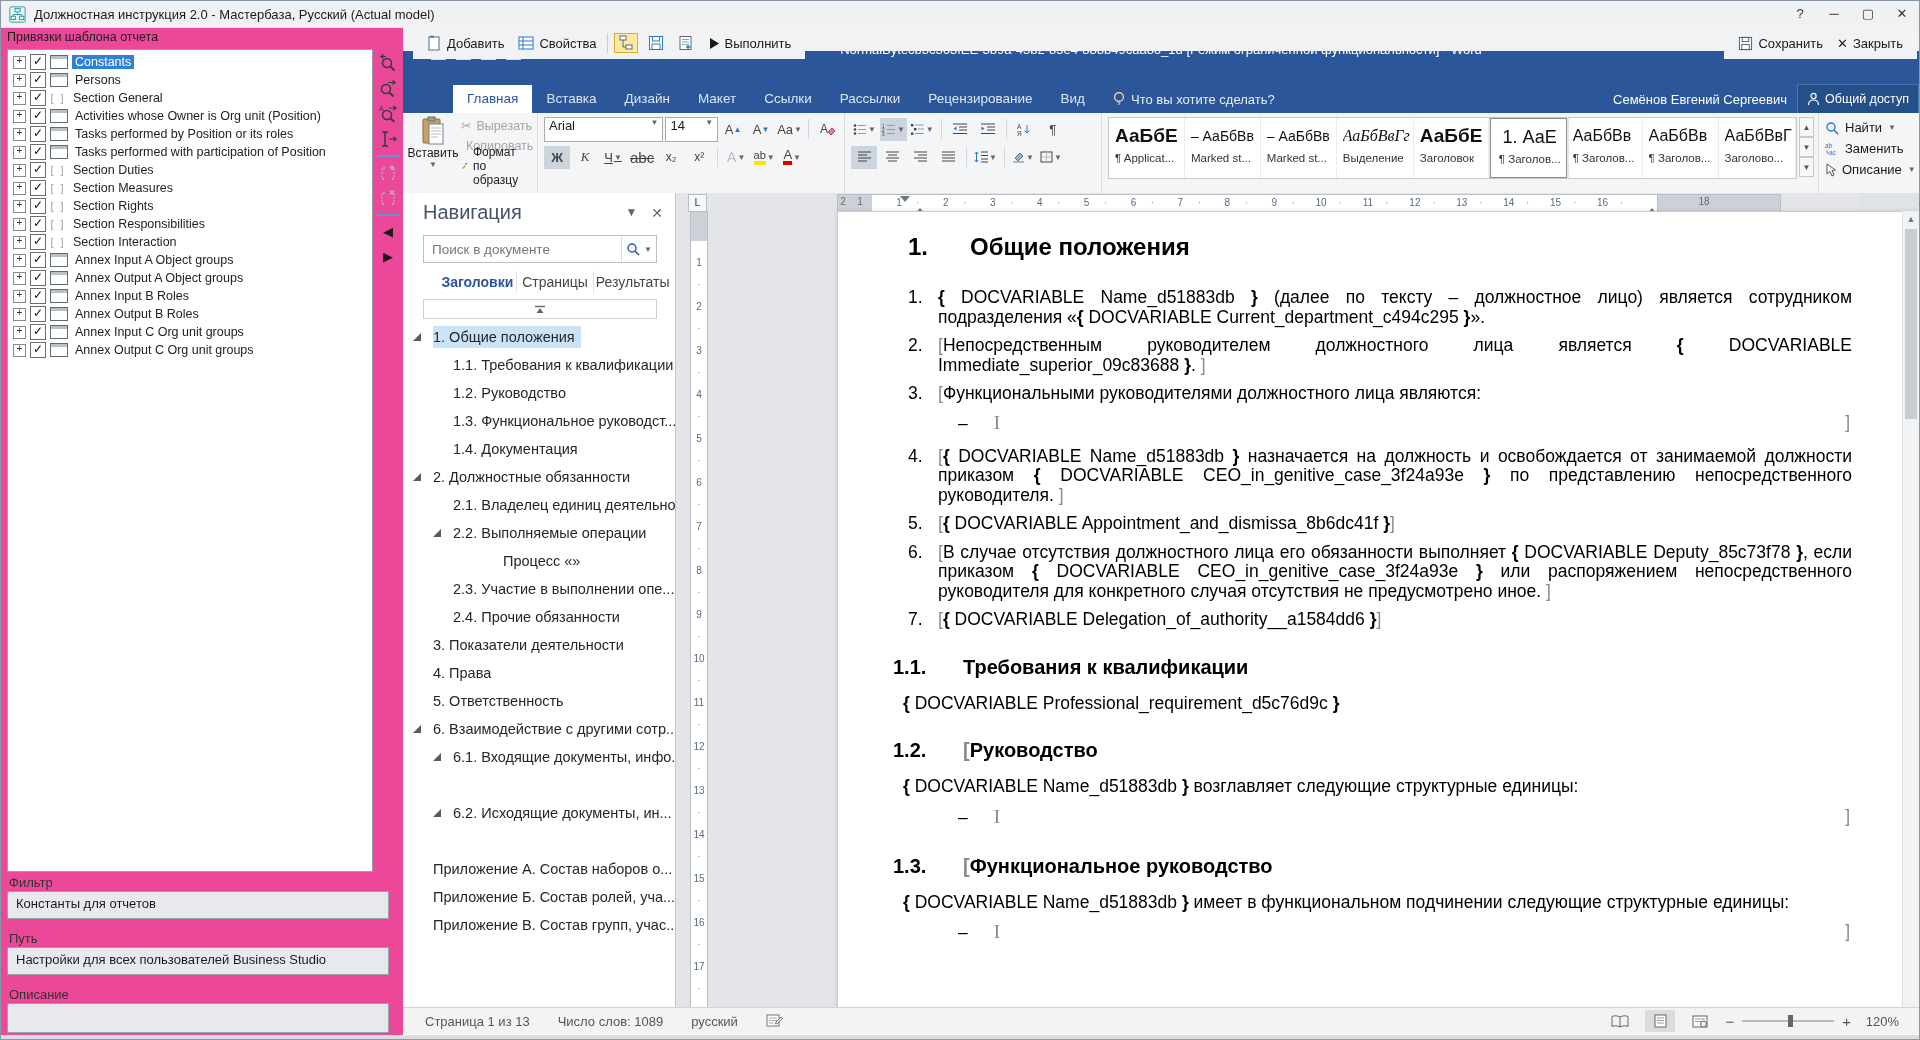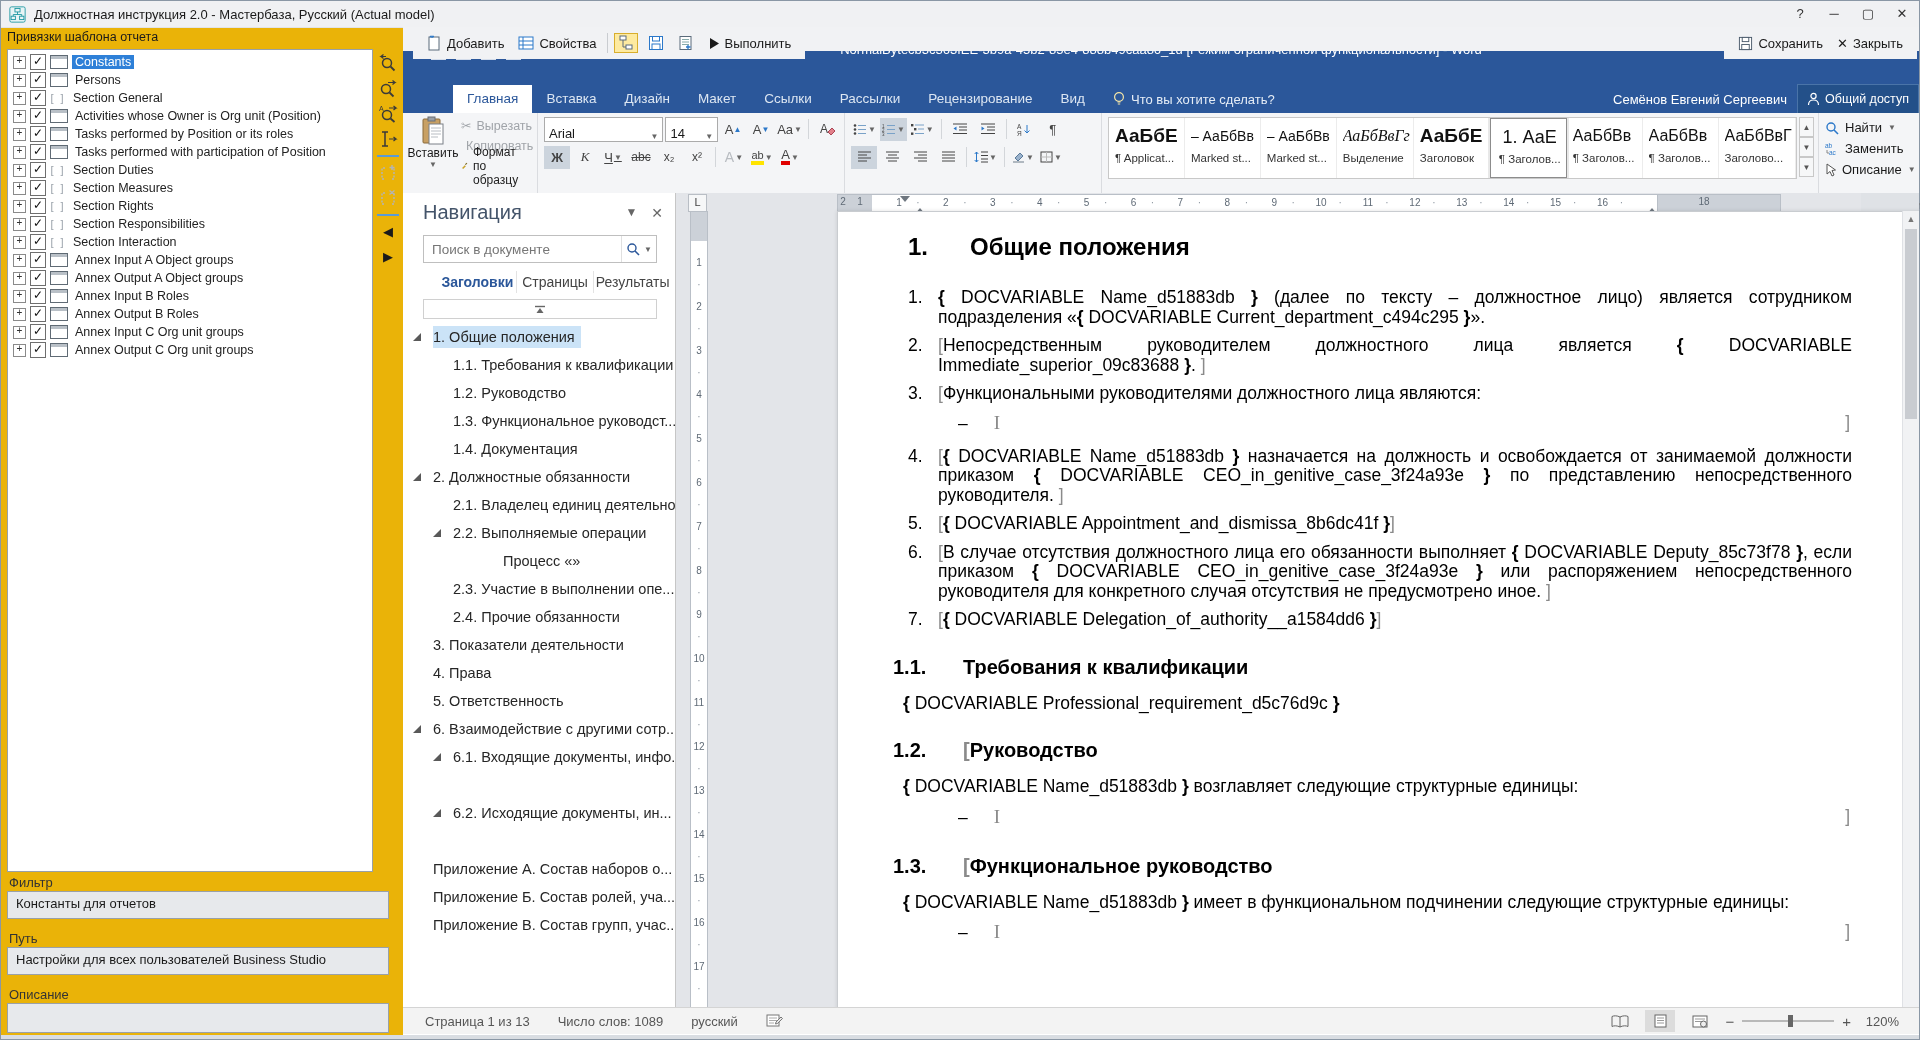--- a/index.html
+++ b/index.html
@@ -1,18 +1,18 @@
 <!DOCTYPE html>
 <html><head>
 <meta charset="utf-8">
 <style>
   html,body{margin:0;padding:0;}
   body{width:1920px;height:1040px;overflow:hidden;background:#cfd6de;
        font-family:"Liberation Sans",sans-serif;position:relative;color:#222;}
-  .app{position:absolute;inset:0;background:#eab308;border:1px solid #8a97a5;}
+  .app{position:absolute;inset:0;background:#ec4899;border:1px solid #8a97a5;}
   
   .titlebar{position:absolute;left:0;top:0;width:1918px;height:26px;background:#f0f1f3;
             display:flex;align-items:center;border-bottom:1px solid #e2e4e7;}
   .app-ico{width:17px;height:17px;margin:0 8px 0 8px;}
   .titlebar .t{font-size:13px;color:#1a1a1a;}
   .wctrls{margin-left:auto;display:flex;}
   .wctrl{width:34px;height:24px;text-align:center;line-height:24px;font-size:13px;color:#333;}
   
   .left-panel{position:absolute;left:6px;top:28px;width:366px;height:1006px;}
   .lp-header{font-size:12.5px;color:#1a1a1a;height:18px;line-height:16px;}
@@ -67,21 +67,21 @@
   .ribbon{position:absolute;left:0;top:86px;width:1516px;height:80px;background:#f4f5f7;
           border-bottom:1px solid #d5d7da;display:flex;}
   .rgroup{position:relative;height:80px;border-right:1px solid #dadce0;padding:3px 4px 16px 6px;flex:0 0 auto;}
   .rg-label{position:absolute;bottom:1px;left:0;right:0;text-align:center;font-size:11.5px;color:#7b7f85;}
   .launcher{position:absolute;bottom:3px;right:3px;width:10px;height:10px;}
   .rrow{display:flex;align-items:center;gap:2px;height:26px;margin-bottom:2px;}
   .rbtn{min-width:22px;height:23px;display:flex;align-items:center;justify-content:center;font-size:13px;
         color:#444;padding:0 2px;}
   .rbtn.pressed{background:#ccd4dd;}
   .rbtn .dd{font-size:8px;color:#666;margin-left:1px;}
-  .combo{height:23px;border:1px solid #ababab;background:#fff;display:flex;align-items:flex-end;
+  .combo{height:23px;border:1px solid #ababab;background:#fff;display:flex;align-items:flex-start;
          font-size:13px;color:#1a1a1a;padding:0 4px;justify-content:space-between;}
   .combo .dd{font-size:8px;color:#666;margin-left:6px;}
   .rsep{width:1px;height:20px;background:#d3d6da;margin:0 3px;}
   .bigbtn{width:48px;height:58px;display:flex;flex-direction:column;align-items:center;font-size:12px;color:#1a1a1a;
           float:left;}
   .gray{color:#a0a4a9;}
   .chstack{display:flex;flex-direction:column;gap:1px;}
   .chitem{display:flex;align-items:center;gap:5px;font-size:12.5px;height:19px;padding:0 2px;}
   
   .sgal{display:flex;align-items:stretch;height:60px;margin-top:1px;}
@@ -543,21 +543,21 @@
           <div class="rbtn pressed" style="font-weight:bold">
               <span>Ж</span>
             </div>
           <div class="rbtn" style="font-style:italic;font-family:'Liberation Serif',serif">
               <span>К</span>
             </div>
           <div class="rbtn" style="text-decoration:underline">
               <span>Ч</span>
               <span class="dd">▼</span>
             </div>
-          <div class="rbtn" style="text-decoration:line-through;font-size:12px">
+          <div class="rbtn" style="text-decoration:line-through;font-size:15px">
               <span>abc</span>
             </div>
           <div class="rbtn" style="font-size:12px">
               <span>x₂</span>
             </div>
           <div class="rbtn" style="font-size:12px">
               <span>x²</span>
             </div>
           <div class="rsep"></div>
           <div class="rbtn">

